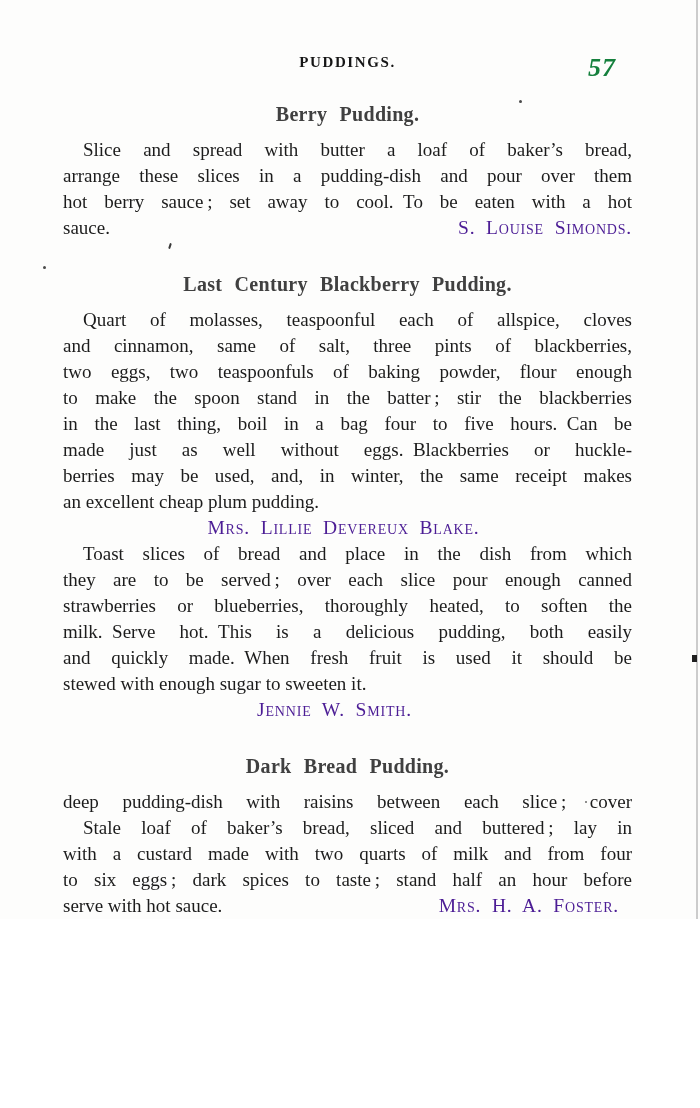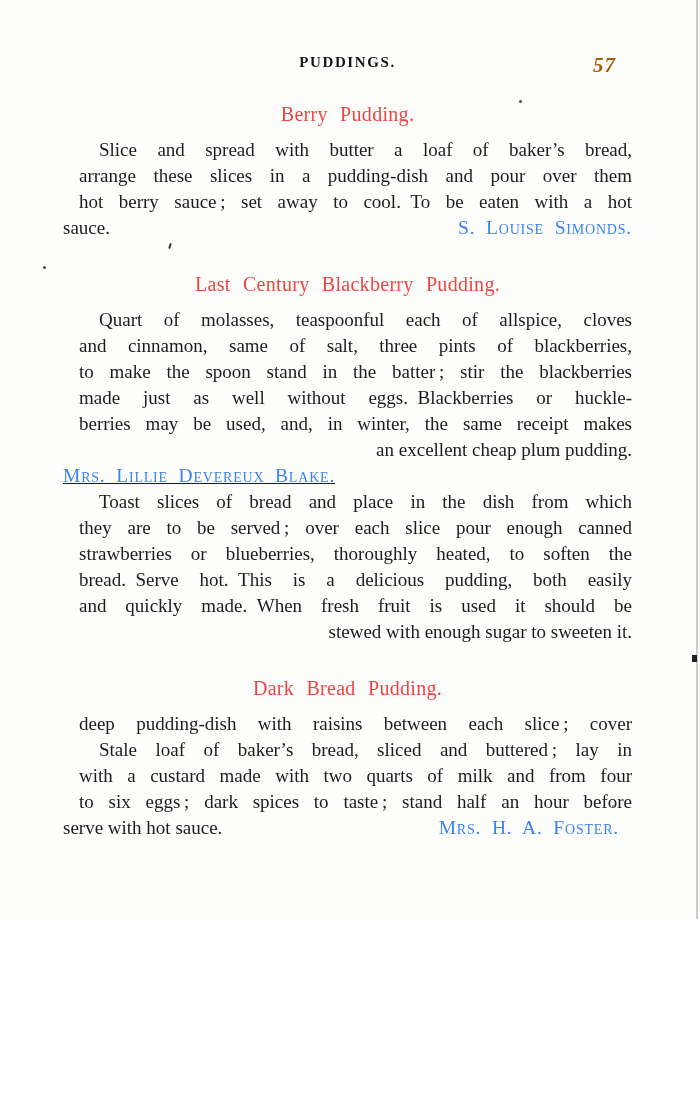--- a/index.html
+++ b/index.html
@@ -31,72 +31,70 @@
     text-align: center;
     font-size: 15px;
     font-weight: bold;
     letter-spacing: 1.6px;
     color: #161616;
   }
   .page-number {
     position: absolute;
     top: -1px;
     right: 16px;
-    font-size: 21px;
+    font-size: 26px;
     font-weight: bold;
     font-style: italic;
     letter-spacing: 1px;
-    color: #a16207;
+    color: #15803d;
   }
   .recipe-title {
     text-align: center;
     font-size: 20px;
-    font-weight: normal;
+    font-weight: bold;
     word-spacing: 7px;
     letter-spacing: 0.3px;
     margin-top: 32px;
     margin-bottom: 11px;
-    color: #ef4444;
+    color: #404040;
   }
   .recipe-title.first {
     margin-top: 27px;
   }
   .recipe-body {
     font-size: 19px;
     line-height: 26px;
   }
   .bl {
     white-space: normal;
   }
   .jl {
     text-align: justify;
     text-align-last: justify;
-    margin-left: 16px;
   }
   .ll {
-    text-align: right;
+    text-align: left;
   }
   .fi {
     padding-left: 20px;
   }
   .inline-row {
     display: flex;
     justify-content: space-between;
     align-items: flex-end;
   }
   .attribution {
     font-variant: small-caps;
     font-size: 19.5px;
     letter-spacing: 0.8px;
     word-spacing: 5px;
-    color: #3b82f6;
+    color: #4c1d95;
   }
   .attr-line {
-    text-align: left;
-    text-decoration: underline;
+    text-align: center;
   }
   .attr-pad-sm { padding-right: 8px; }
   .attr-pad-md { padding-right: 26px; }
   .attr-pad-inline { padding-right: 13px; }
   .closing-text {
     font-size: 19px;
   }
   
   .edge-line {
     position: absolute;
@@ -156,38 +154,43 @@
           <span class="attribution">S. Louise Simonds.</span>
         </div>
       </div>
     </div>
 
     <div>
       <div class="recipe-title">Last Century Blackberry Pudding.</div>
       <div class="recipe-body">
         <div class="bl jl fi">Quart of molasses, teaspoonful each of allspice, cloves</div>
         <div class="bl jl">and cinnamon, same of salt, three pints of blackberries,</div>
+        <div class="bl jl">two eggs, two teaspoonfuls of baking powder, flour enough</div>
         <div class="bl jl">to make the spoon stand in the batter ; stir the blackberries</div>
+        <div class="bl jl">in the last thing, boil in a bag four to five hours. Can be</div>
         <div class="bl jl">made just as well without eggs. Blackberries or huckle-</div>
         <div class="bl jl">berries may be used, and, in winter, the same receipt makes</div>
         <div class="bl ll">an excellent cheap plum pudding.</div>
         <div class="bl attr-line attr-pad-sm">
           <span class="attribution">Mrs. Lillie Devereux Blake.</span>
         </div>
       </div>
     </div>
 
     <div>
       <div class="recipe-body">
         <div class="bl jl fi">Toast slices of bread and place in the dish from which</div>
         <div class="bl jl">they are to be served ; over each slice pour enough canned</div>
         <div class="bl jl">strawberries or blueberries, thoroughly heated, to soften the</div>
-        <div class="bl jl">bread. Serve hot. This is a delicious pudding, both easily</div>
+        <div class="bl jl">milk. Serve hot. This is a delicious pudding, both easily</div>
         <div class="bl jl">and quickly made. When fresh fruit is used it should be</div>
         <div class="bl ll">stewed with enough sugar to sweeten it.</div>
+        <div class="bl attr-line attr-pad-md">
+          <span class="attribution">Jennie W. Smith.</span>
+        </div>
       </div>
     </div>
 
     <div>
       <div class="recipe-title">Dark Bread Pudding.</div>
       <div class="recipe-body">
         <div class="bl jl">deep pudding-dish with raisins between each slice ; cover</div>
         <div class="bl jl fi">Stale loaf of baker’s bread, sliced and buttered ; lay in</div>
         <div class="bl jl">with a custard made with two quarts of milk and from four</div>
         <div class="bl jl">to six eggs ; dark spices to taste ; stand half an hour before</div>

